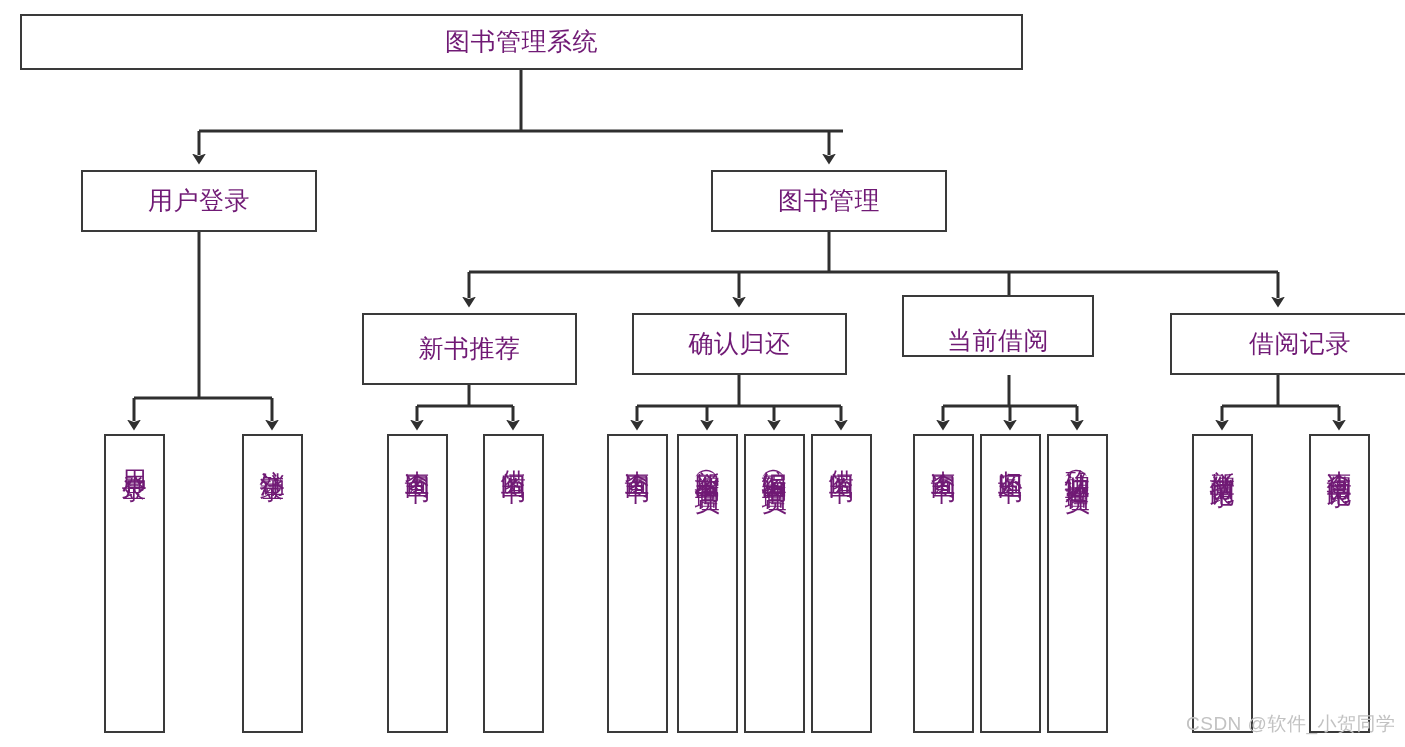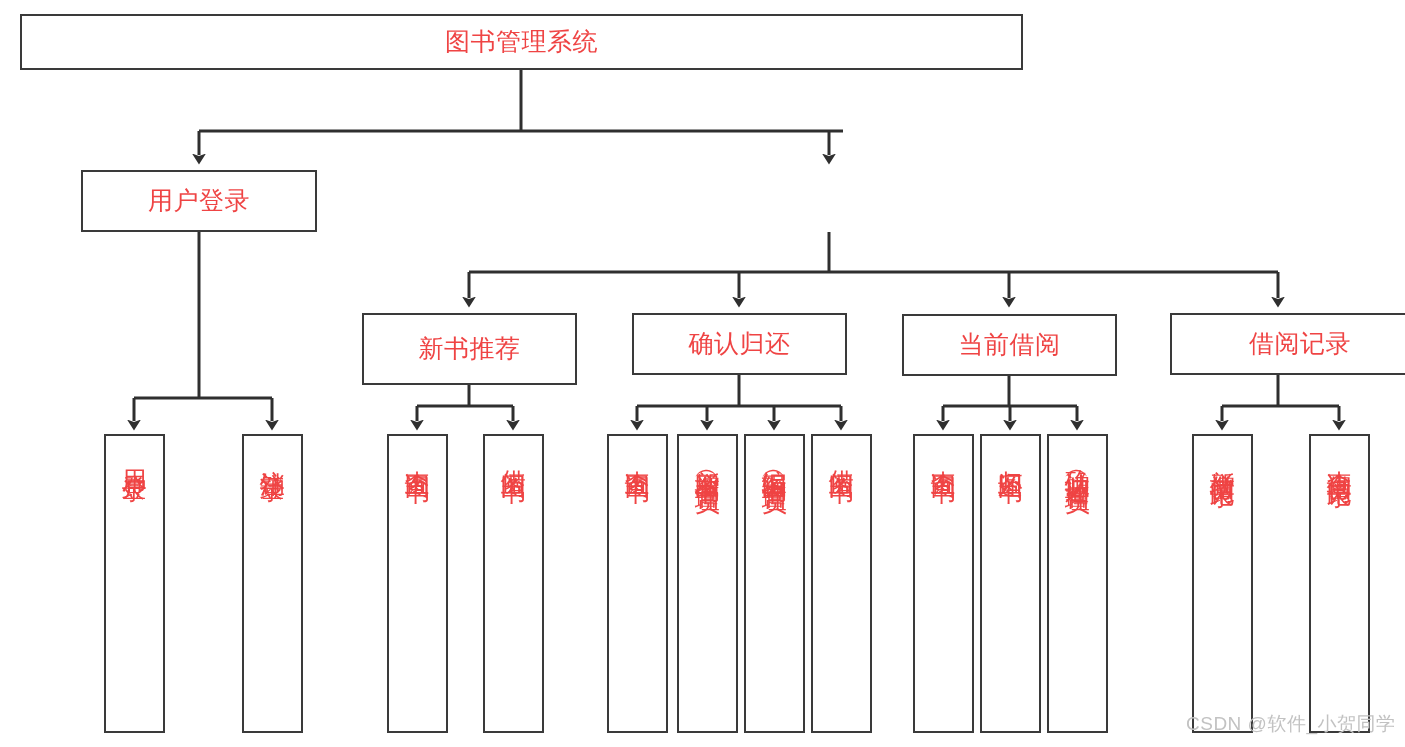--- a/index.html
+++ b/index.html
@@ -30,21 +30,21 @@
     align-items:center;
     justify-content:center;
     color:#222222;
     z-index:2;
   }
   .node .label{
     display:block;
     text-align:center;
     line-height:1.18;
     letter-spacing:0.5px;
-    color:#ef4444;
+    color:#701a75;
   }
   
   .node.horiz .label{
     font-size:25px;
     white-space:nowrap;
   }
   .node.root .label{ font-size:25px; }
   
   .node.vert{
     align-items:flex-start;
@@ -127,30 +127,33 @@
   </svg>
 
   <div class="node root horiz" style="left:20px; top:14px; width:1003px; height:56px;">
     <span class="label">图书管理系统</span>
   </div>
 
   <div class="node horiz" style="left:81px; top:170px; width:236px; height:62px;">
     <span class="label">用户登录</span>
   </div>
 
+  <div class="node horiz" style="left:711px; top:170px; width:236px; height:62px;">
+    <span class="label">图书管理</span>
+  </div>
 
   <div class="node horiz" style="left:362px; top:313px; width:215px; height:72px;">
     <span class="label">新书推荐</span>
   </div>
 
   <div class="node horiz" style="left:632px; top:313px; width:215px; height:62px;">
     <span class="label">确认归还</span>
   </div>
 
-  <div class="node horiz" style="left:902px; top:314px; width:215px; height:62px;">
+  <div class="node horiz" style="left:902px; top:295px; width:192px; height:62px;align-items:flex-end;">
     <span class="label">当前借阅</span>
   </div>
 
   <div class="node horiz" style="left:1170px; top:313px; width:260px; height:62px;">
     <span class="label">借阅记录</span>
   </div>
 
   <div class="node vert" style="left:104px; top:434px; width:61px; height:299px;">
     <span class="label">用户登录</span>
   </div>

